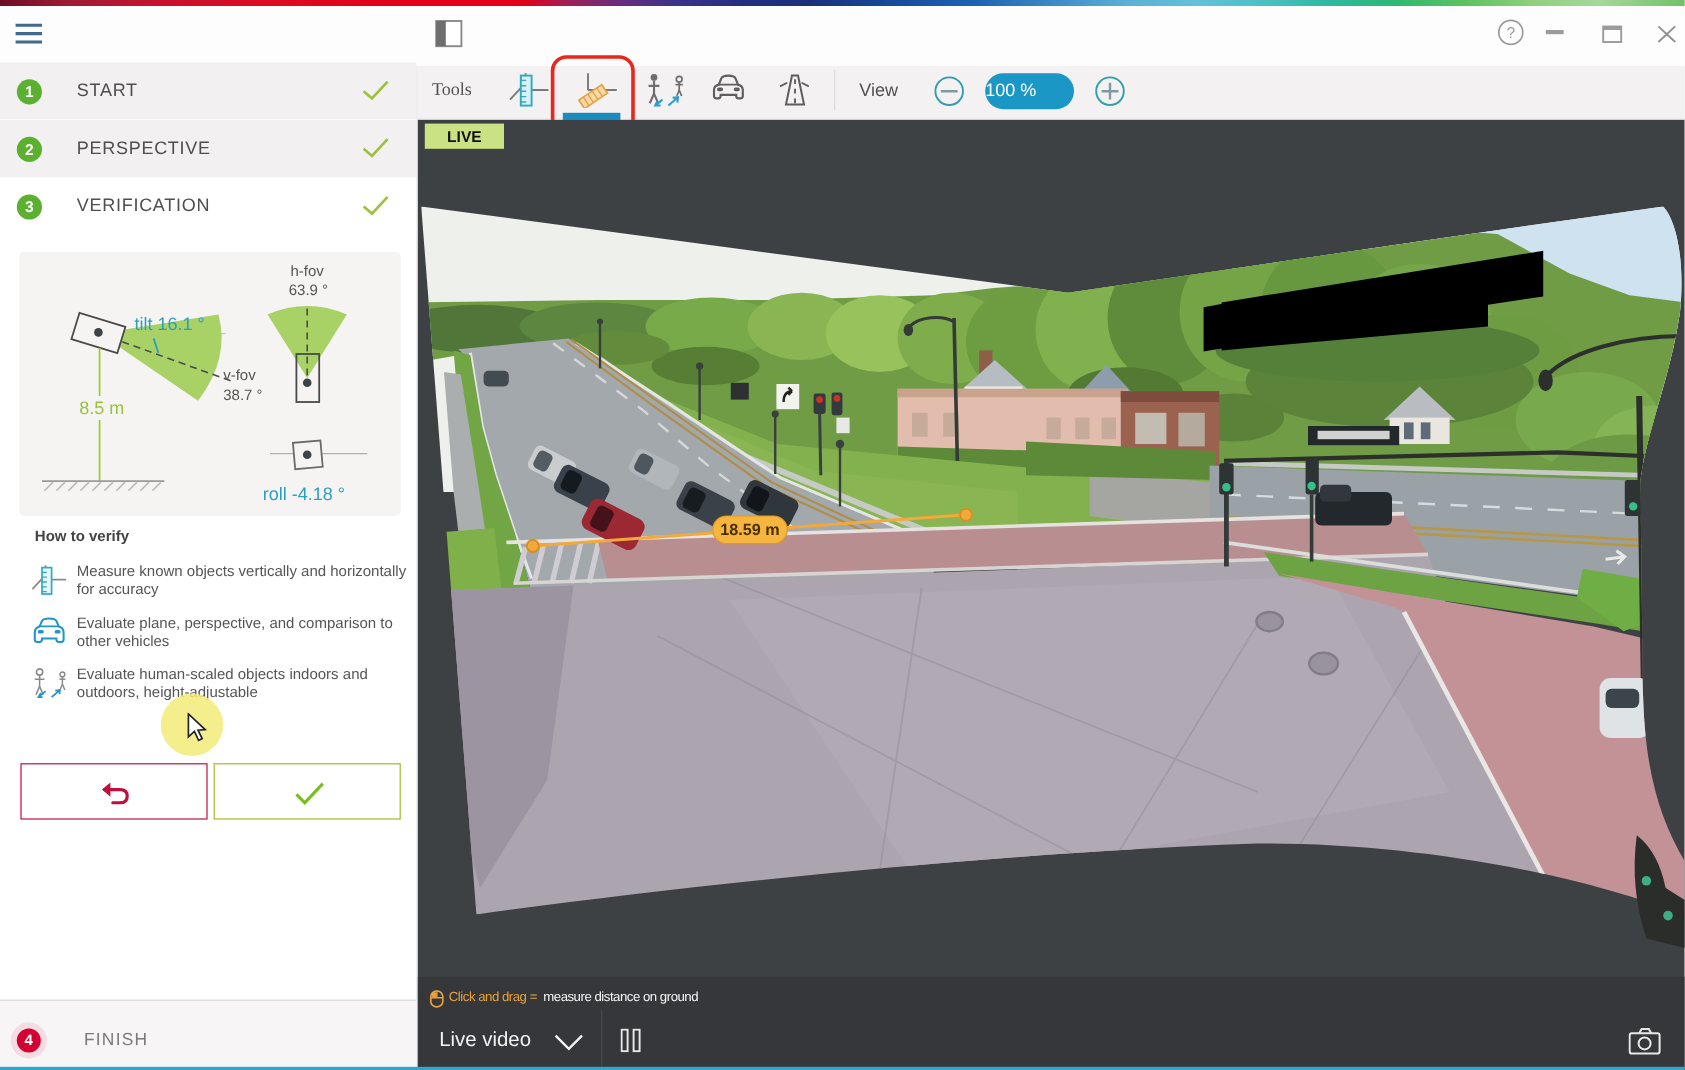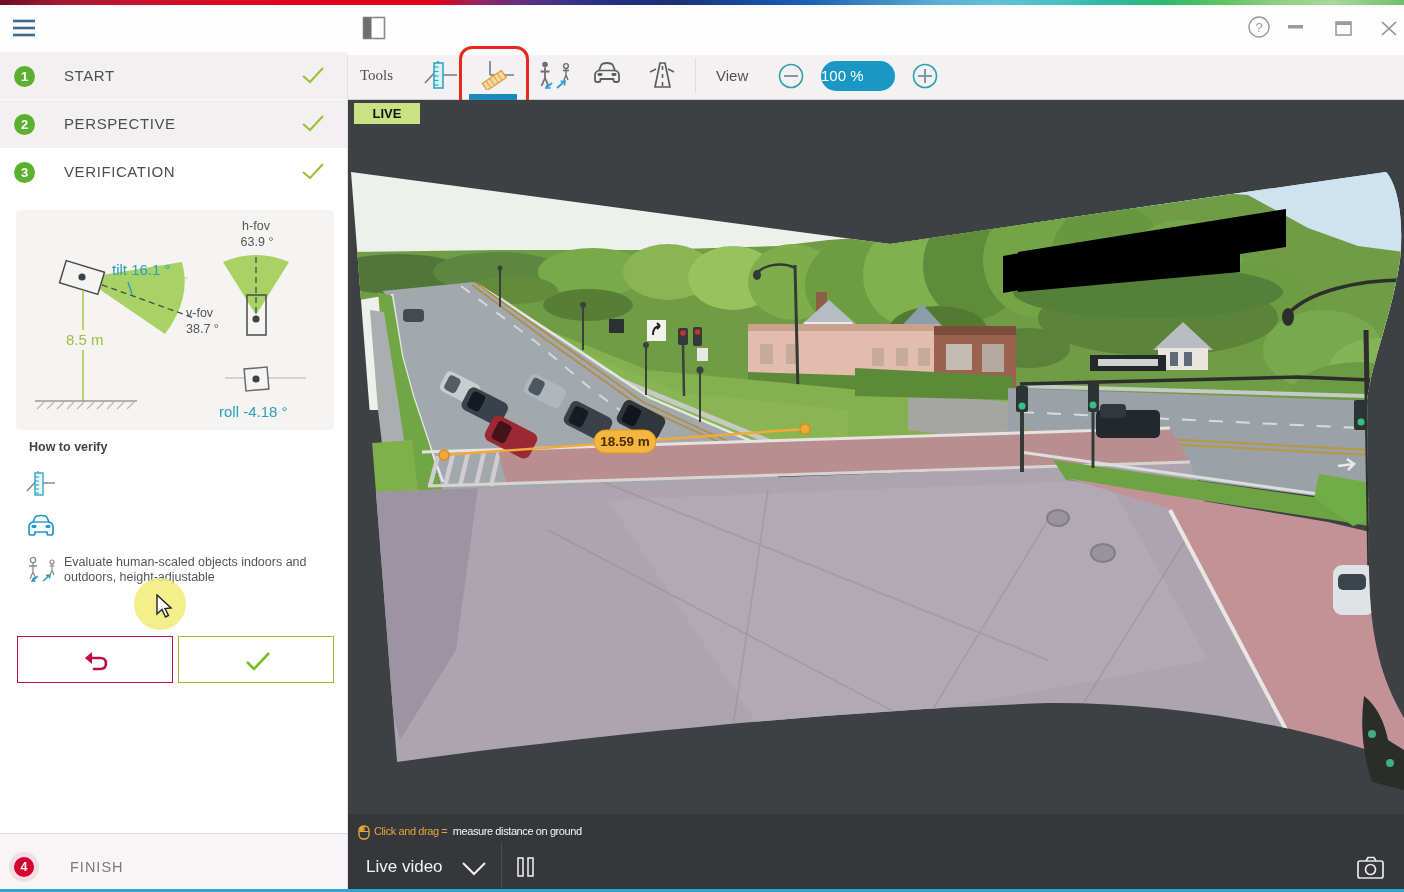--- a/index.html
+++ b/index.html
@@ -186,28 +186,30 @@
     <path d="M13,2 L13,10 M13,10 L2,22 M17,14 L30,14" stroke="#8a8a8a" stroke-width="1.5" fill="none"></path>
     <rect x="10" y="4" width="8" height="22" fill="#e9f6f9" stroke="#2fa9c4" stroke-width="1.4"></rect>
     <g stroke="#2fa9c4" stroke-width="1.1">
       <line x1="10" y1="8" x2="14" y2="8"></line>
           <line x1="10" y1="12" x2="14" y2="12"></line>
       <line x1="10" y1="16" x2="14" y2="16"></line>
           <line x1="10" y1="20" x2="14" y2="20"></line>
       <line x1="10" y1="24" x2="14" y2="24"></line>
     </g>
   </svg>
+    <div class="htext">Measure known objects vertically and horizontally for accuracy</div>
   </div>
   <div class="abs hitem" style="left:17px;top:512px;height:32px;">
     <svg class="hicon" width="32" height="28" id="icon-car-s">
     <path d="M4,21 L4,15 Q4,11 8,10 L10,5.5 Q11,3.5 16,3.5 Q21,3.5 22,5.5 L24,10 Q28,11 28,15 L28,21 Q28,23 26,23 L24,23 Q22,23 22,21 L22,20 L10,20 L10,21 Q10,23 8,23 L6,23 Q4,23 4,21 Z" fill="none" stroke="#2196c8" stroke-width="1.7"></path>
     <rect x="6.5" y="13" width="5" height="3" rx="1.4" fill="#2196c8"></rect>
     <rect x="20.5" y="13" width="5" height="3" rx="1.4" fill="#2196c8"></rect>
     <path d="M8,10 L24,10" stroke="#2196c8" stroke-width="1.4"></path>
   </svg>
+    <div class="htext">Evaluate plane, perspective, and comparison to other vehicles</div>
   </div>
   <div class="abs hitem" style="left:17px;top:555px;height:32px;">
     <svg class="hicon" width="34" height="30" id="icon-person-s">
     <circle cx="8" cy="5" r="2.6" fill="none" stroke="#8a8a8a" stroke-width="1.3"></circle>
     <path d="M8,8 L8,17 M4,11 L12,11 M8,17 L5,24 M8,17 L11,24" stroke="#8a8a8a" stroke-width="1.3" fill="none"></path>
     <path d="M13,21 L7,26 M9,22.5 L7,26 L10.5,26" stroke="#2196c8" stroke-width="1.4" fill="none"></path>
     <path d="M18,26 L25,20 M21,20.5 L25,20 L24.5,23.5" stroke="#2196c8" stroke-width="1.4" fill="none"></path>
     <circle cx="27" cy="7" r="2" fill="none" stroke="#8a8a8a" stroke-width="1.2"></circle>
     <path d="M27,9 L27,15 M24.5,11 L29.5,11 M27,15 L25,20 M27,15 L29,20" stroke="#8a8a8a" stroke-width="1.2" fill="none"></path>
   </svg>

